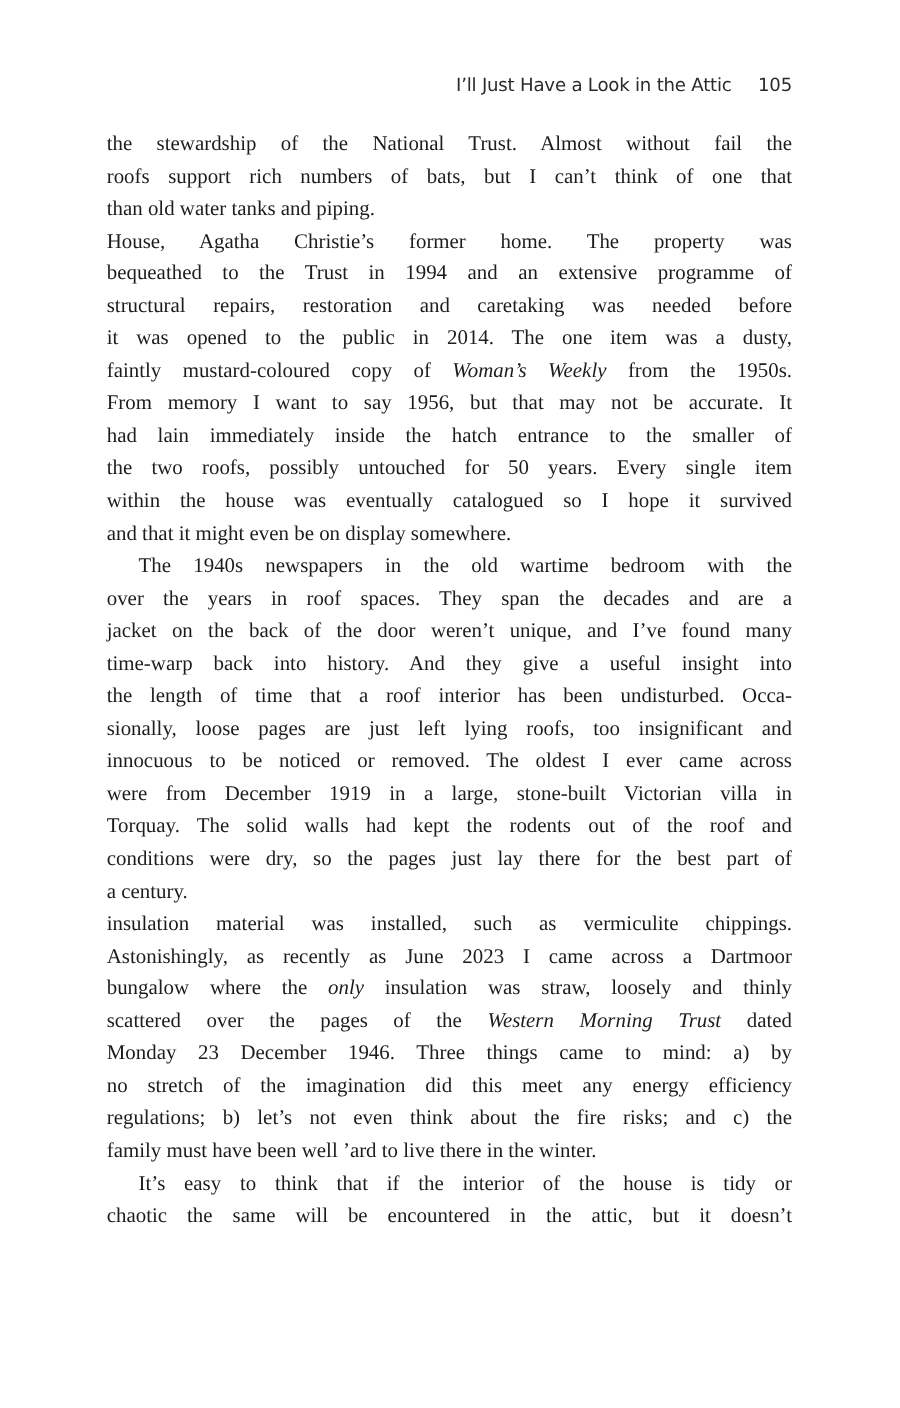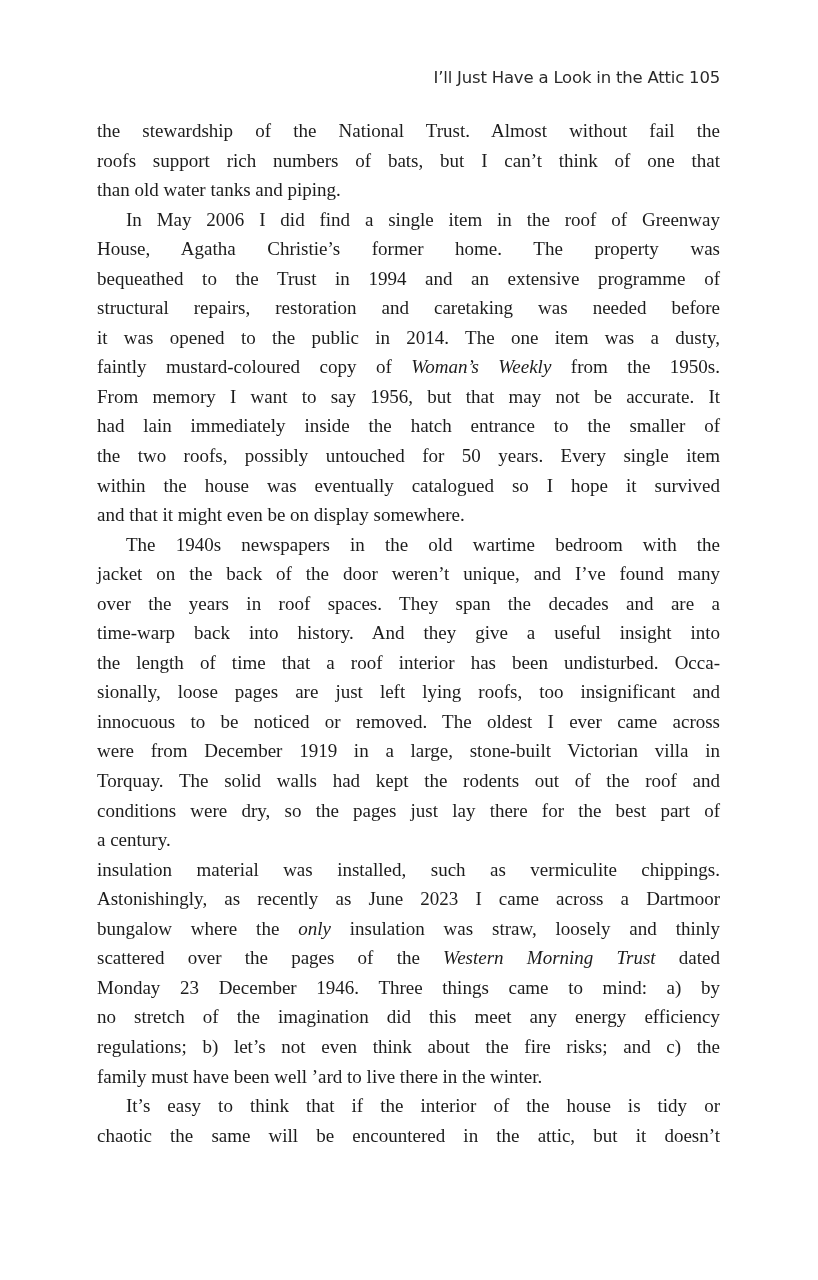--- a/index.html
+++ b/index.html
@@ -18,21 +18,21 @@
       position: absolute;
       top: 68px;
       right: 98px;
       font-family: "DejaVu Sans", "Liberation Sans", sans-serif;
       font-size: 16.5px;
       letter-spacing: -0.2px;
       color: #2a2a2a;
       white-space: nowrap;
     }
     .running-head .page-no {
-      margin-left: 5px;
+      margin-left: 24px;
     }
     .body-text {
       position: absolute;
       top: 116px;
       left: 97px;
       width: 623px;
       font-family: "Liberation Serif", "DejaVu Serif", serif;
       font-size: 19px;
       line-height: 29.55px;
     }
@@ -61,36 +61,35 @@
   <span>I’ll Just Have a Look in the Attic</span><span class="page-no">105</span>
 </div>
 
 <div class="body-text" id="body-text">
     <div>
       <div class="line"><span>the stewardship of the National Trust. Almost without fail the</span></div>
       <div class="line"><span>roofs support rich numbers of bats, but I can’t think of one that</span></div>
       <div class="line last"><span>than old water tanks and piping.</span></div>
     </div>
     <div>
-      <div class="line indent"><span>In May 2006 I did find a single item in the roof of Greenway</span></div>
       <div class="line"><span>House, Agatha Christie’s former home. The property was</span></div>
       <div class="line"><span>bequeathed to the Trust in 1994 and an extensive programme of</span></div>
       <div class="line"><span>structural repairs, restoration and caretaking was needed before</span></div>
       <div class="line"><span>it was opened to the public in 2014. The one item was a dusty,</span></div>
       <div class="line"><span>faintly mustard-coloured copy of </span><em>Woman’s Weekly</em><span> from the 1950s.</span></div>
       <div class="line"><span>From memory I want to say 1956, but that may not be accurate. It</span></div>
       <div class="line"><span>had lain immediately inside the hatch entrance to the smaller of</span></div>
       <div class="line"><span>the two roofs, possibly untouched for 50 years. Every single item</span></div>
       <div class="line"><span>within the house was eventually catalogued so I hope it survived</span></div>
       <div class="line last"><span>and that it might even be on display somewhere.</span></div>
     </div>
     <div>
       <div class="line indent"><span>The 1940s newspapers in the old wartime bedroom with the</span></div>
+      <div class="line"><span>over the years in roof spaces. They span the decades and are a</span></div>
       <div class="line"><span>jacket on the back of the door weren’t unique, and I’ve found many</span></div>
-      <div class="line"><span>over the years in roof spaces. They span the decades and are a</span></div>
       <div class="line"><span>time-warp back into history. And they give a useful insight into</span></div>
       <div class="line"><span>the length of time that a roof interior has been undisturbed. Occa-</span></div>
       <div class="line"><span>sionally, loose pages are just left lying roofs, too insignificant and</span></div>
       <div class="line"><span>innocuous to be noticed or removed. The oldest I ever came across</span></div>
       <div class="line"><span>were from December 1919 in a large, stone-built Victorian villa in</span></div>
       <div class="line"><span>Torquay. The solid walls had kept the rodents out of the roof and</span></div>
       <div class="line"><span>conditions were dry, so the pages just lay there for the best part of</span></div>
       <div class="line last"><span>a century.</span></div>
     </div>
     <div>

